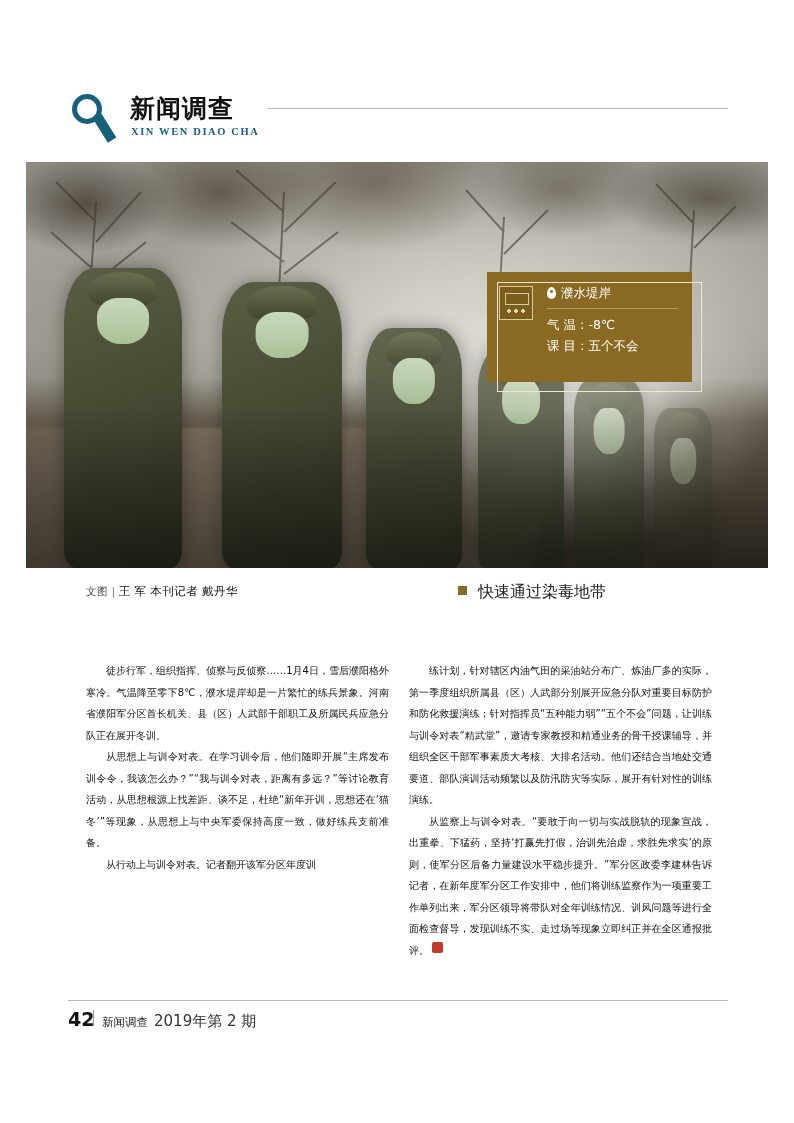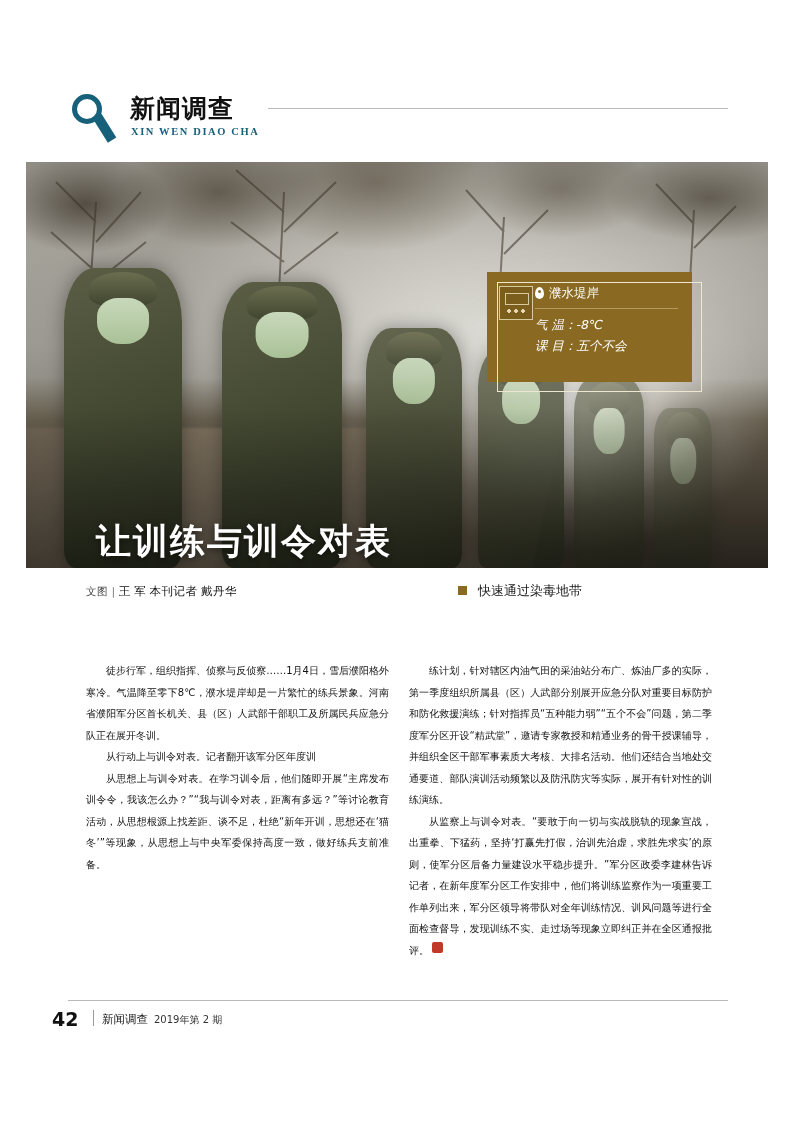--- a/index.html
+++ b/index.html
@@ -234,21 +234,21 @@
     width: 22px; height: 7px;
     background:
       radial-gradient(circle 2px at 4px 4px, #e6d8b0 98%, transparent),
       radial-gradient(circle 2px at 11px 4px, #e6d8b0 98%, transparent),
       radial-gradient(circle 2px at 18px 4px, #e6d8b0 98%, transparent);
   }
   .ic-row {
     position: relative;
     font-size: 12.5px;
     line-height: 17px;
-    margin-left: 34px;
+    margin-left: 46px;
     font-family: "DejaVu Sans", sans-serif;
   }
   .ic-loc {
     display: flex;
     align-items: center;
     gap: 5px;
     padding-bottom: 7px;
     border-bottom: 1px solid #b49a5d;
     margin-bottom: 7px;
   }
@@ -261,41 +261,41 @@
     flex: 0 0 auto;
   }
   .pin-icon::after {
     content: "";
     position: absolute;
     left: 3px; top: 3px;
     width: 3px; height: 3px;
     background: #8a6a23;
     border-radius: 50%;
   }
-  .ic-line { margin-bottom: 4px; font-style: italic; }
+  .ic-line { margin-bottom: 4px; }
 
   
   .byline {
     position: absolute;
     left: 86px;
     top: 584px;
     font-size: 11.5px;
     color: #111;
     letter-spacing: 0.5px;
-    font-family: Liberation Serif, serif;
+    font-family: Liberation Sans, sans-serif;
   }
   .byline .tag {
     font-size: 10.5px;
     color: #444;
   }
   .caption {
     position: absolute;
     left: 458px;
     top: 582px;
-    font-size: 13px;
+    font-size: 16px;
     color: #222;
     font-family: "DejaVu Sans", sans-serif;
   }
   .caption-square {
     position: absolute;
     left: 458px;
     top: 586px;
     width: 9px;
     height: 9px;
     background: #8a6a23;
@@ -339,21 +339,21 @@
   .footer-rule {
     position: absolute;
     left: 68px;
     top: 1000px;
     width: 660px;
     height: 1px;
     background: #b9b9b9;
   }
   .page-num {
     position: absolute;
-    left: 52px;
+    left: 68px;
     top: 1008px;
     font-size: 19px;
     font-weight: bold;
     color: #111;
     font-family: "DejaVu Sans", sans-serif;
   }
   .footer-sep {
     position: absolute;
     left: 93px;
     top: 1010px;
@@ -364,21 +364,21 @@
   .footer-text {
     position: absolute;
     left: 102px;
     top: 1012px;
     font-size: 11.5px;
     color: #222;
     font-family: "DejaVu Sans", sans-serif;
   }
   .footer-issue {
     margin-left: 6px;
-    font-size: 10px;
+    font-size: 15px;
     color: #333;
   }
 </style>
 </head>
 <body>
 
 <div class="page">
 
   <div class="section-header">
     <div class="magnifier">
@@ -424,21 +424,20 @@
     <div class="soldier s2">
         <div class="helmet"></div>
         <div class="mask"></div>
       </div>
     <div class="soldier s1">
         <div class="helmet"></div>
         <div class="mask"></div>
       </div>
 
     <div class="photo-veil"></div>
-    <div class="photo-title">让训练与训令对表</div>
   </div>
 
   <div class="info-card">
     <div class="ic-thumb"></div>
     <div class="ic-row">
       <div class="ic-loc">
         <span class="pin-icon"></span>
         <span>濮水堤岸</span>
       </div>
       <div class="ic-line">
@@ -454,26 +453,26 @@
   <div class="byline">
     <span class="tag">文图｜</span><span>王 军 本刊记者 戴丹华</span>
   </div>
   <div class="caption-square"></div>
   <div class="caption">
     <span class="caption-text">快速通过染毒地带</span>
   </div>
 
   <div class="col col-left">
     <p>徒步行军，组织指挥、侦察与反侦察……1月4日，雪后濮阳格外寒冷。气温降至零下8℃，濮水堤岸却是一片繁忙的练兵景象。河南省濮阳军分区首长机关、县（区）人武部干部职工及所属民兵应急分队正在展开冬训。</p>
+    <p>从思想上与训令对表。在学习训令后，他们随即开展“主席发布训令令，我该怎么办？”“我与训令对表，距离有多远？”等讨论教育活动，从思想根源上找差距、谈不足，杜绝“新年开训，思想还在‘猫冬’”等现象，从思想上与中央军委保持高度一致，做好练兵支前准备。</p>
     <p>从行动上与训令对表。记者翻开该军分区年度训</p>
-    <p>从思想上与训令对表。在学习训令后，他们随即开展“主席发布训令令，我该怎么办？”“我与训令对表，距离有多远？”等讨论教育活动，从思想根源上找差距、谈不足，杜绝“新年开训，思想还在‘猫冬’”等现象，从思想上与中央军委保持高度一致，做好练兵支前准备。</p>
   </div>
 
   <div class="col col-right">
-    <p>练计划，针对辖区内油气田的采油站分布广、炼油厂多的实际，第一季度组织所属县（区）人武部分别展开应急分队对重要目标防护和防化救援演练；针对指挥员“五种能力弱”“五个不会”问题，第二季度军分区开设“精武堂”，邀请专家教授和精通业务的骨干授课辅导，并组织全区干部军事素质大考核、大排名活动。他们还结合当地处交通要道、部队演训活动频繁以及防汛防灾等实际，展开有针对性的训练演练。</p>
+    <p>练计划，针对辖区内油气田的采油站分布广、炼油厂多的实际，第一季度组织所属县（区）人武部分别展开应急分队对重要目标防护和防化救援演练；针对指挥员“五种能力弱”“五个不会”问题，让训练与训令对表“精武堂”，邀请专家教授和精通业务的骨干授课辅导，并组织全区干部军事素质大考核、大排名活动。他们还结合当地处交通要道、部队演训活动频繁以及防汛防灾等实际，展开有针对性的训练演练。</p>
     <p>
       <span>从监察上与训令对表。“要敢于向一切与实战脱轨的现象宣战，出重拳、下猛药，坚持‘打赢先打假，治训先治虚，求胜先求实’的原则，使军分区后备力量建设水平稳步提升。”军分区政委李建林告诉记者，在新年度军分区工作安排中，他们将训练监察作为一项重要工作单列出来，军分区领导将带队对全年训练情况、训风问题等进行全面检查督导，发现训练不实、走过场等现象立即纠正并在全区通报批评。</span><span class="end-mark"></span>
     </p>
   </div>
 
   <div class="footer-rule"></div>
   <div class="page-num">42</div>
   <div class="footer-sep"></div>
   <div class="footer-text">
     <span>新闻调查</span><span class="footer-issue">2019年第 2 期</span>

